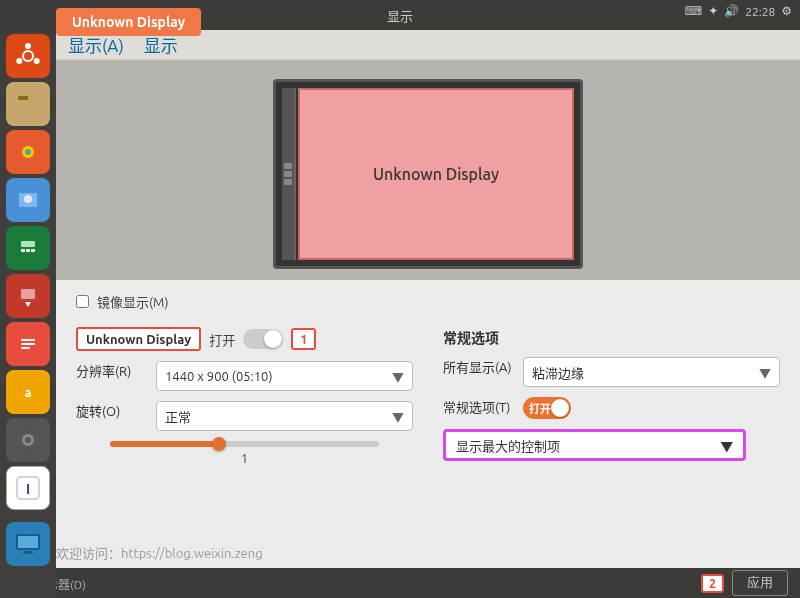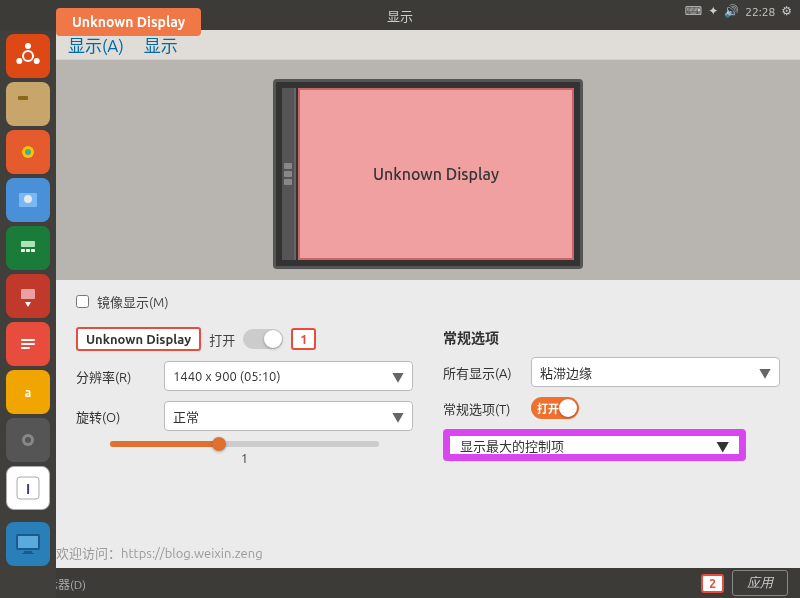--- a/index.html
+++ b/index.html
@@ -235,22 +235,21 @@
       color: #e74c3c;
       font-size: 13px;
       font-weight: bold;
       padding: 2px 7px;
       border-radius: 3px;
     }
 
     
     .setting-row {
       display: flex;
-      align-items: center;
-      gap: 8px;
+      align-items: flex-start;
       margin-bottom: 10px;
     }
     .setting-label {
       font-size: 13px;
       color: #333;
       min-width: 80px;
     }
     .setting-dropdown {
       flex: 1;
       height: 30px;
@@ -346,21 +345,21 @@
       top: 2px;
       right: 2px;
       box-shadow: 0 1px 3px rgba(0,0,0,0.3);
     }
 
     
     .scale-dropdown {
       width: 90%;
       height: 32px;
       background: white;
-      border: 7px solid #d946ef;
+      border: 3px solid #d946ef;
       border-radius: 4px;
       display: flex;
       align-items: center;
       justify-content: space-between;
       padding: 0 10px;
       font-size: 13px;
       color: #333;
       cursor: pointer;
       margin-top: 6px;
     }
@@ -391,21 +390,20 @@
       gap: 8px;
     }
     .btn-apply {
       background: #3c3b37;
       border: 1px solid #888;
       color: #ccc;
       padding: 3px 14px;
       font-size: 13px;
       border-radius: 3px;
       cursor: pointer;
-      font-style: italic;
     }
     .badge-2 {
       background: white;
       border: 2px solid #e74c3c;
       color: #e74c3c;
       font-size: 12px;
       font-weight: bold;
       padding: 1px 6px;
       border-radius: 3px;
     }

